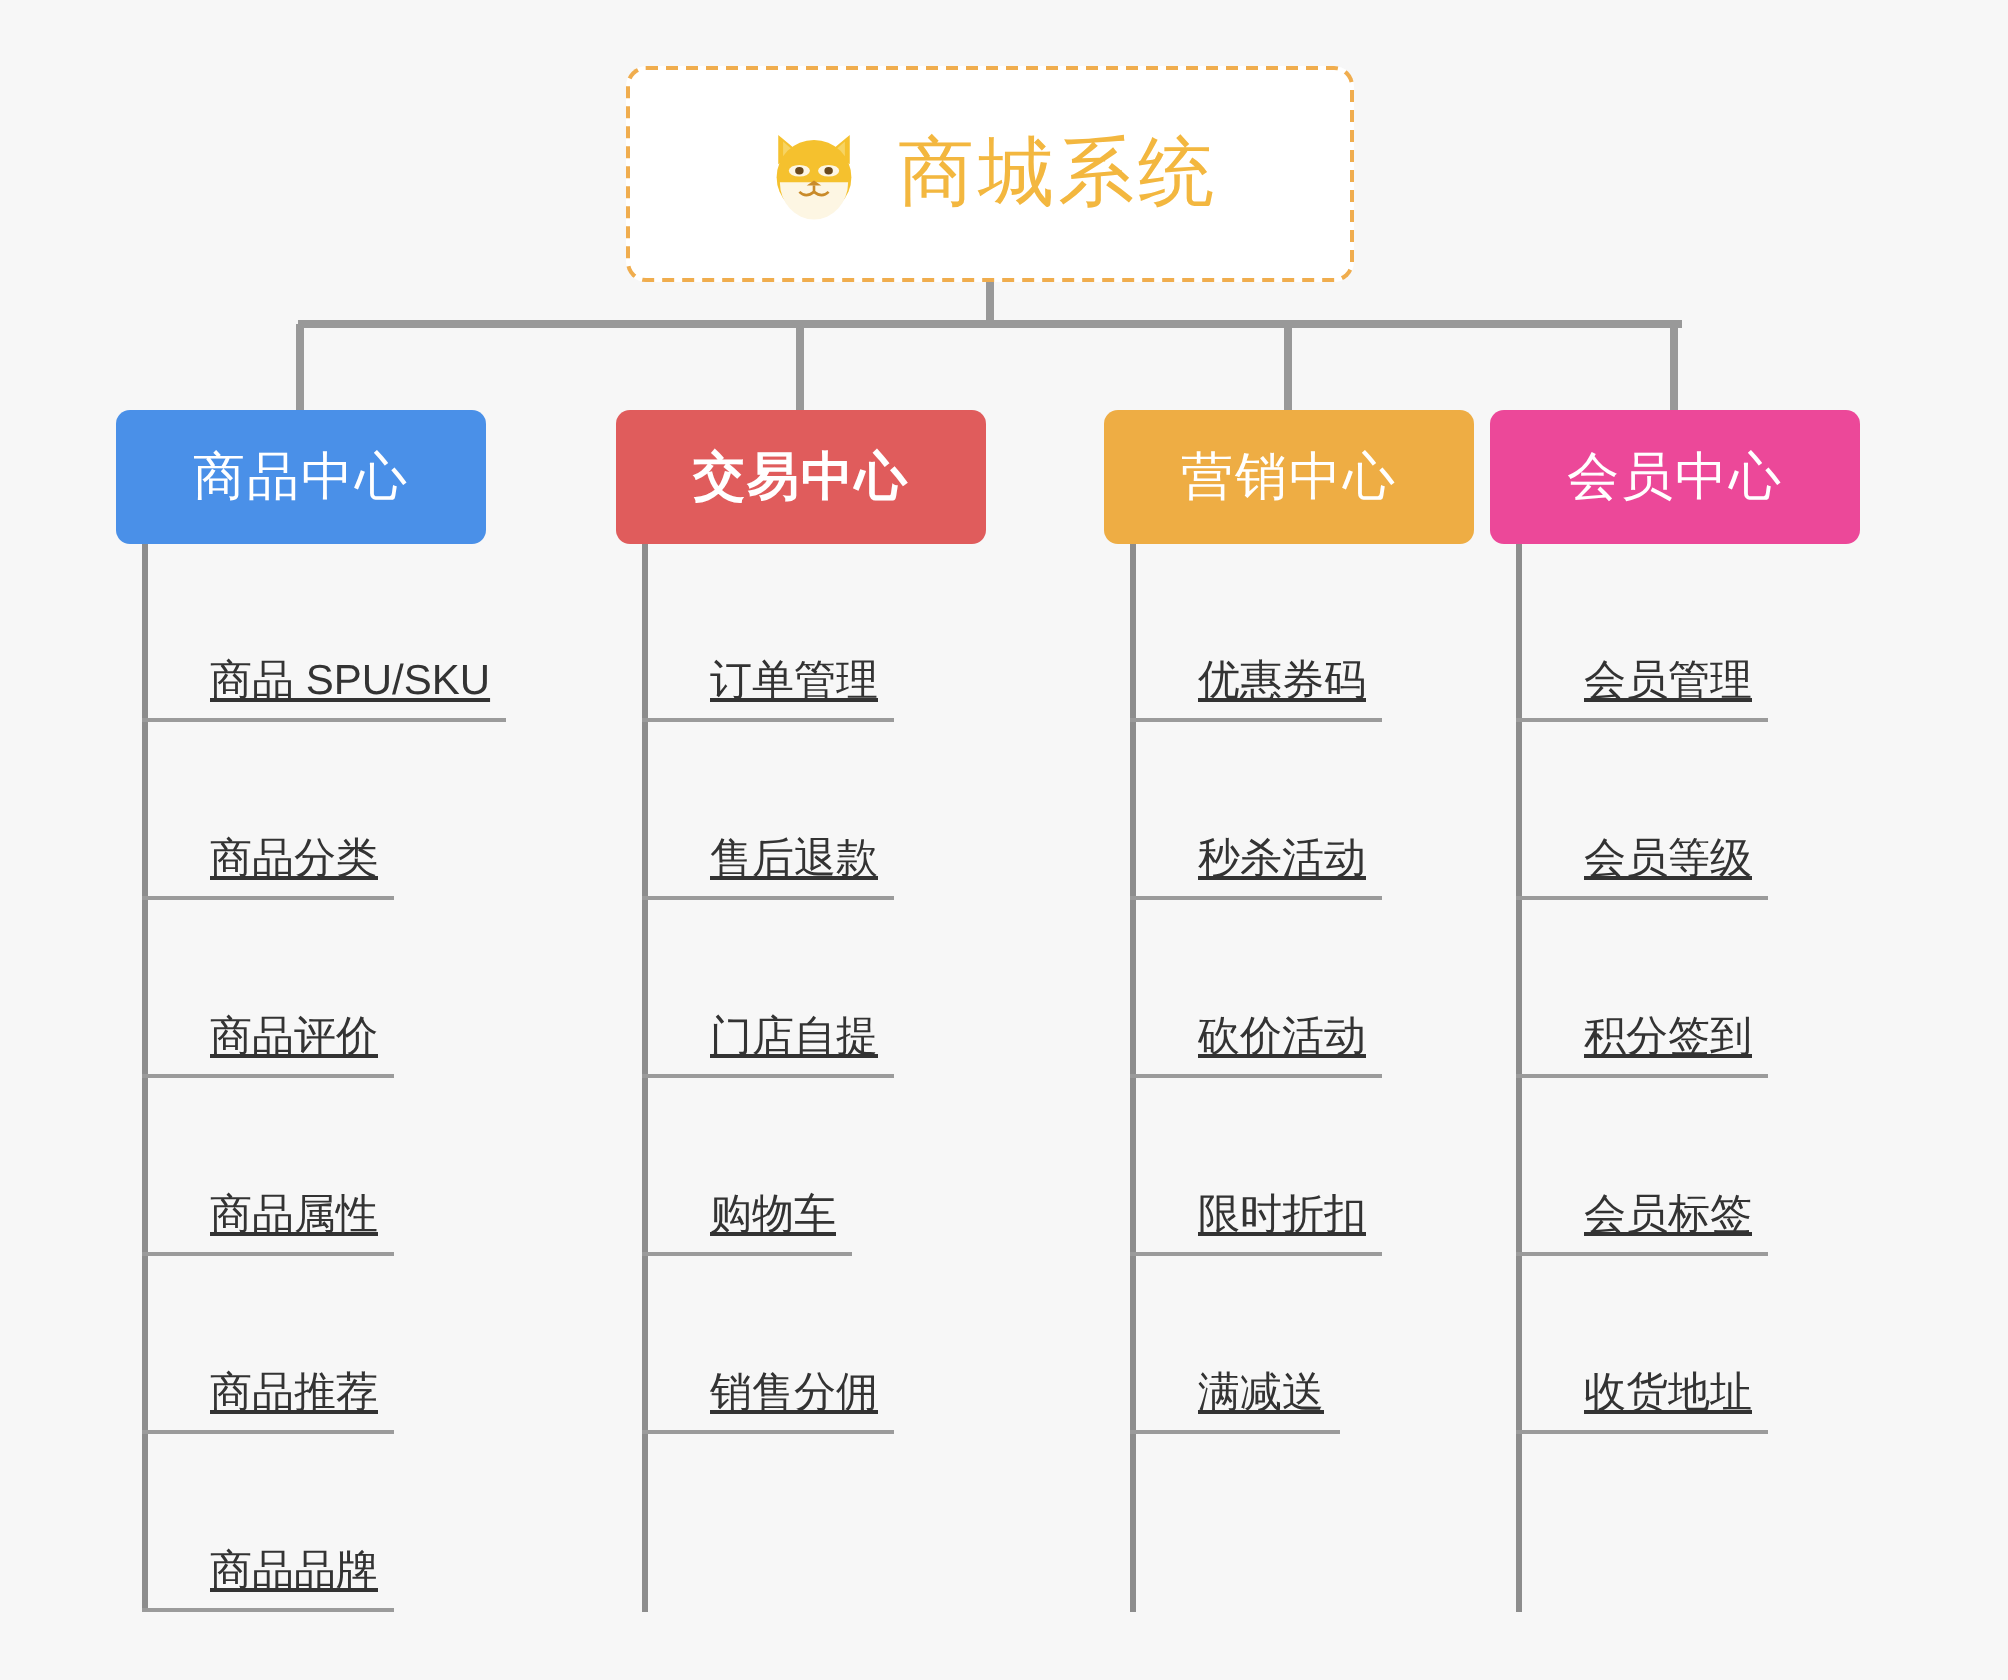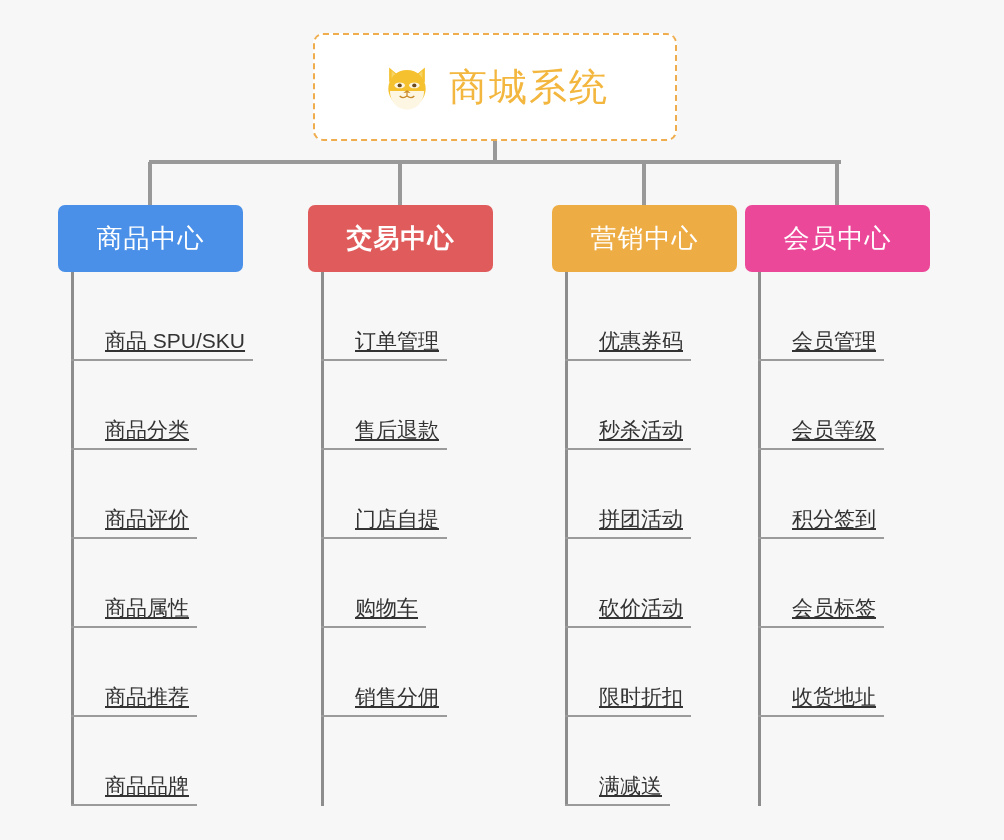--- a/index.html
+++ b/index.html
@@ -230,23 +230,20 @@
     </div>
     <div class="leaf-stack">
       <div class="spine" style="height: 534px;"></div>
       <div class="leaf">
           <span class="leaf-label">优惠券码</span>
         </div>
       <div class="leaf">
           <span class="leaf-label">秒杀活动</span>
         </div>
       <div class="leaf">
-          <span class="leaf-label">拼团活动</span>
-        </div>
-      <div class="leaf">
           <span class="leaf-label">砍价活动</span>
         </div>
       <div class="leaf">
           <span class="leaf-label">限时折扣</span>
         </div>
       <div class="leaf">
           <span class="leaf-label">满减送</span>
         </div>
     </div>
   </div>

